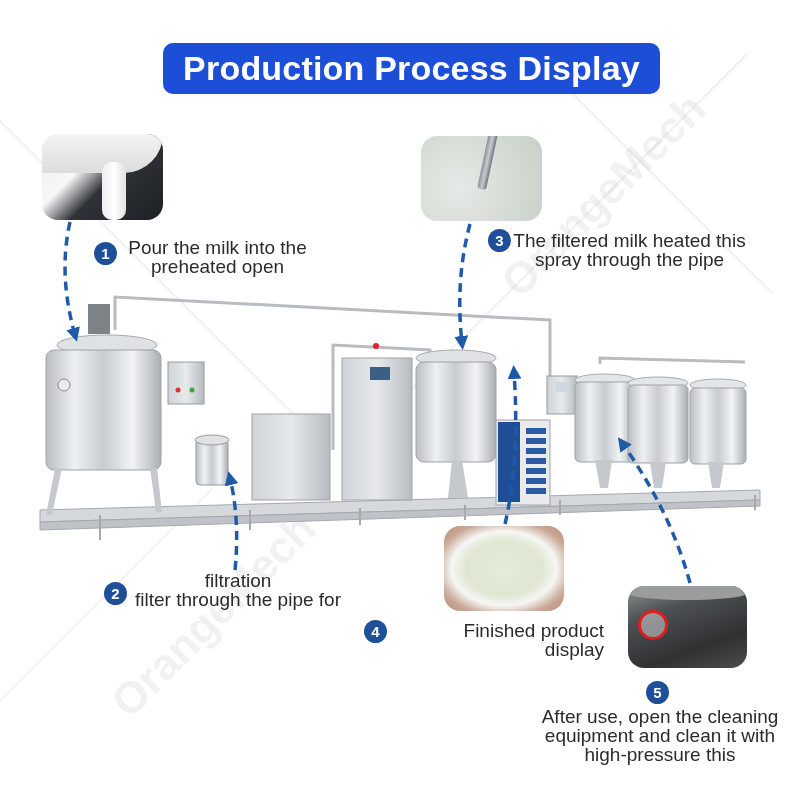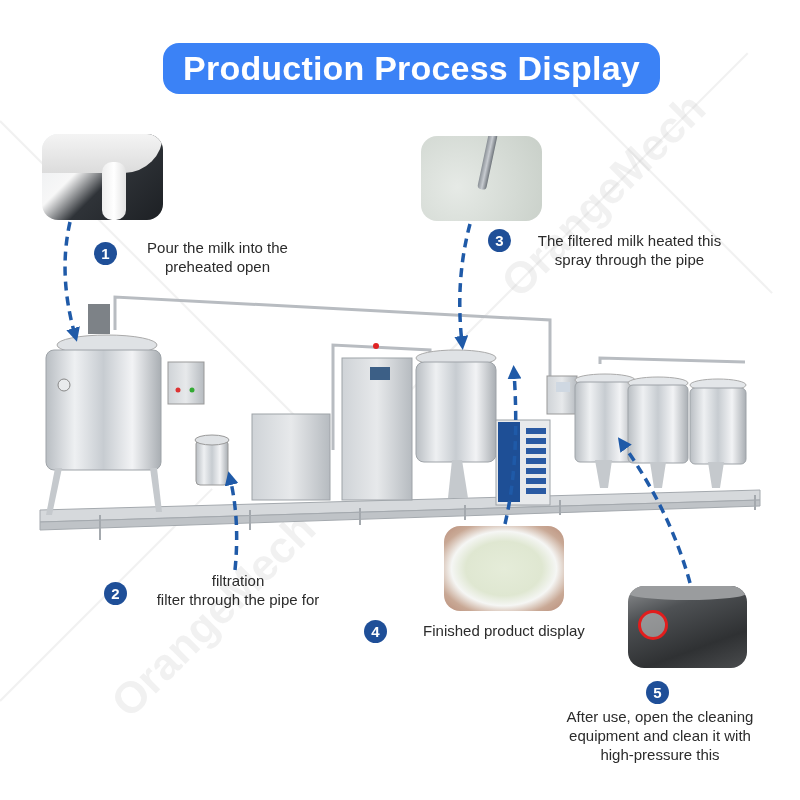--- a/index.html
+++ b/index.html
@@ -2,40 +2,40 @@
 <html><head>
 <meta charset="utf-8">
 <style>
   * { margin: 0; padding: 0; box-sizing: border-box; }
   body { width: 800px; height: 800px; background: #ffffff; overflow: hidden; font-family: "Liberation Sans", sans-serif; }
   #canvas { position: relative; width: 800px; height: 800px; background: #fff; overflow: hidden; }
 
   .watermark-line { position: absolute; background: rgba(200,200,200,0.25); height: 2px; transform-origin: left center; }
   .watermark-text { position: absolute; color: rgba(190,190,190,0.22); font-weight: bold; font-size: 44px; transform: rotate(-45deg); white-space: nowrap; }
 
-  .title-banner { position: absolute; left: 163px; top: 43px; width: 497px; height: 51px; background: #3b82f6; border-radius: 16px; display: flex; align-items: center; justify-content: center; }
+  .title-banner { position: absolute; left: 163px; top: 43px; width: 497px; height: 51px; background: #1d4ed8; border-radius: 10px; display: flex; align-items: center; justify-content: center; }
   .title-text { color: #fff; font-size: 34px; font-weight: bold; letter-spacing: 0.2px; }
 
   .photo { position: absolute; border-radius: 16px; overflow: hidden; }
   .photo-1 { left: 42px; top: 134px; width: 121px; height: 86px; background: linear-gradient(135deg, #e9ecef 0%, #f7f7f7 35%, #2f3338 55%, #1d2024 100%); }
   .photo-1::before { content: ""; position: absolute; left: 0; top: 0; width: 100%; height: 45%; background: linear-gradient(180deg, #f4f4f4, #dcdcdc); border-bottom-right-radius: 60px; }
   .photo-1::after { content: ""; position: absolute; left: 60px; top: 28px; width: 24px; height: 58px; background: linear-gradient(90deg, #eee, #fff, #e2e2e2); border-radius: 10px; }
 
   .photo-3 { left: 421px; top: 136px; width: 121px; height: 85px; background: radial-gradient(circle at 30% 60%, #e6eae6, #d4dad4 60%, #c8cfc8 100%); }
   .photo-3::after { content: ""; position: absolute; left: 62px; top: -4px; width: 9px; height: 58px; background: linear-gradient(90deg, #8a9096, #c7cbd0, #6e747a); transform: rotate(12deg); border-radius: 4px; }
 
   .photo-4 { left: 444px; top: 526px; width: 120px; height: 85px; background: radial-gradient(ellipse at 50% 50%, #e5ecd9 0%, #dfe7d1 45%, #f5f6f4 62%, #c9a996 80%, #b98e7a 100%); }
 
   .photo-5 { left: 628px; top: 586px; width: 119px; height: 82px; background: linear-gradient(160deg, #8d8f91 0%, #4e5154 30%, #2f3133 70%, #4a4c4e 100%); }
   .photo-5::before { content: ""; position: absolute; left: 0; top: 0; width: 100%; height: 14px; background: #9a9c9e; border-bottom-left-radius: 50%; border-bottom-right-radius: 50%; }
   .photo-5::after { content: ""; position: absolute; left: 10px; top: 24px; width: 24px; height: 24px; border: 3px solid #e21d1d; border-radius: 50%; background: rgba(220,220,220,0.5); }
 
   .badge { position: absolute; width: 23px; height: 23px; border-radius: 50%; background: #1f4f98; color: #fff; font-weight: bold; font-size: 15px; display: flex; align-items: center; justify-content: center; }
 
-  .step-text { position: absolute; color: #2b2b2b; font-size: 15px; line-height: 19px; text-align: center; }
+  .step-text { position: absolute; color: #2b2b2b; font-size: 19px; line-height: 19px; text-align: center; }
 
   svg.overlay { position: absolute; left: 0; top: 0; width: 800px; height: 800px; pointer-events: none; }
 </style>
 </head>
 <body>
 
 <div id="canvas">
 
   <div class="watermark-line" style="left:0;top:120px;width:420px;transform:rotate(45deg);"></div>
   <div class="watermark-line" style="left:380px;top:420px;width:520px;transform:rotate(-45deg);"></div>
@@ -171,21 +171,21 @@
     <div>spray through the pipe</div>
   </div>
 
   <div class="badge" style="left:104px;top:582px;">2</div>
   <div class="step-text" style="left:128px;top:571px;width:220px;">
     <div>filtration</div>
     <div>filter through the pipe for</div>
   </div>
 
   <div class="badge" style="left:364px;top:620px;">4</div>
-  <div class="step-text" style="left:404px;top:621px;width:200px;text-align:center;">
+  <div class="step-text" style="left:404px;top:621px;width:200px;text-align:right;">
     <div>Finished product display</div>
   </div>
 
   <div class="badge" style="left:646px;top:681px;">5</div>
   <div class="step-text" style="left:540px;top:707px;width:240px;">
     <div>After use, open the cleaning</div>
     <div>equipment and clean it with</div>
     <div>high-pressure this</div>
   </div>
 

